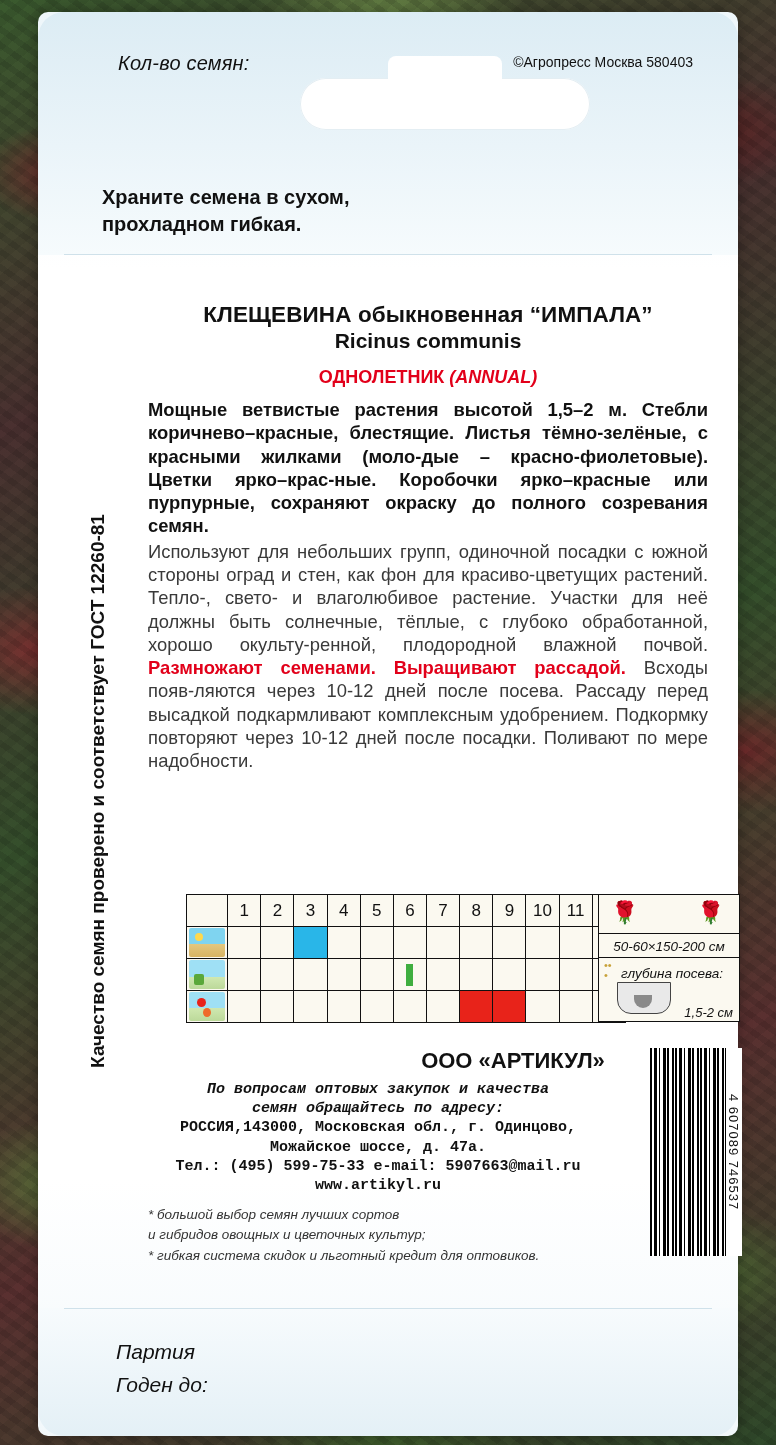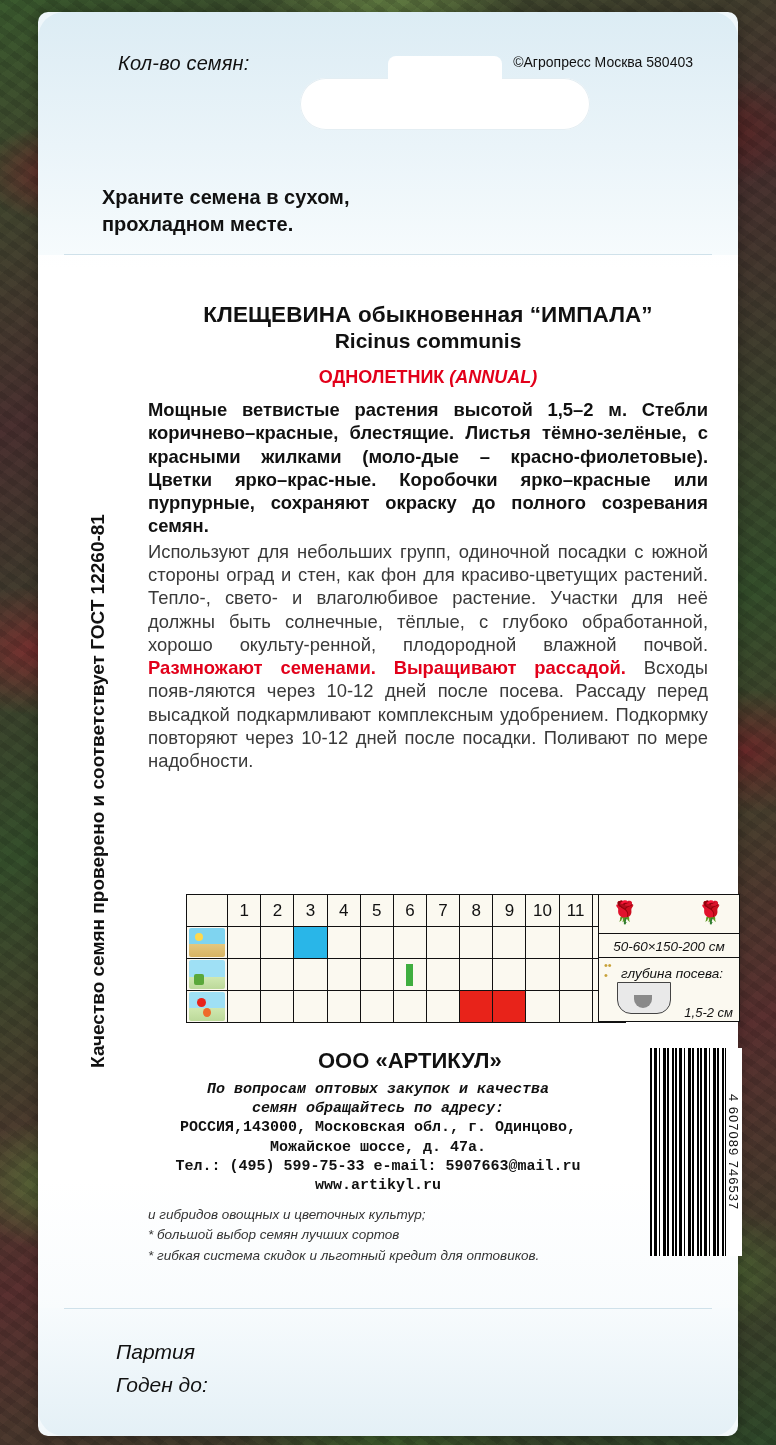--- a/index.html
+++ b/index.html
@@ -146,21 +146,21 @@
   }
   .depth-val{
     position:absolute;right:6px;top:47px;font-size:13px;font-style:italic;color:#111;
   }
 
   
   .company{
     position:absolute;left:110px;top:1036px;width:560px;
   }
   .company-name{
-    font-size:22px;font-weight:bold;color:#111;text-align:left;padding-left:170px;
+    font-size:22px;font-weight:bold;color:#111;text-align:center;padding-left:170px;
   }
   .company-lines{
     margin-top:6px;font-size:15px;color:#111;line-height:1.28;text-align:center;width:460px;font-family:Liberation Mono, monospace;
   }
   .company-lines .it{font-style:italic;font-weight:bold;}
   .company-lines .b{font-weight:bold;}
   .company-notes{
     margin-top:10px;font-size:13.5px;font-style:italic;color:#333;line-height:1.5;text-align:left;
   }
 
@@ -217,21 +217,21 @@
 
   <div class="header-band">
     <div class="hang-hole"></div>
   </div>
 
   <div class="kolvo">Кол-во семян:</div>
   <div class="copyright">©Агропресс Москва 580403</div>
 
   <div class="store-note">
     <div>Храните семена в сухом,</div>
-    <div>прохладном месте.</div>
+    <div>прохладном гибкая.</div>
   </div>
 
   <div class="gost">Качество семян проверено и соответствует ГОСТ 12260-81</div>
 
   <div class="content">
     <div class="title-ru">КЛЕЩЕВИНА обыкновенная “ИМПАЛА”</div>
     <div class="title-lat">Ricinus communis</div>
     <div class="annual">
       <span>ОДНОЛЕТНИК</span>
       <i>(ANNUAL)</i>
@@ -336,22 +336,22 @@
     <div class="company-name">ООО «АРТИКУЛ»</div>
     <div class="company-lines">
       <div class="it">По вопросам оптовых закупок и качества</div>
       <div class="it">семян обращайтесь по адресу:</div>
       <div class="b">РОССИЯ,143000, Московская обл., г. Одинцово,</div>
       <div class="b">Можайское шоссе, д. 47а.</div>
       <div class="b">Тел.: (495) 599-75-33   e-mail: 5907663@mail.ru</div>
       <div class="b">www.artikyl.ru</div>
     </div>
     <div class="company-notes">
+      <div>* большой выбор семян лучших сортов</div>
       <div>и гибридов  овощных и цветочных культур;</div>
-      <div>* большой выбор семян лучших сортов</div>
       <div>* гибкая система скидок и льготный кредит для оптовиков.</div>
     </div>
   </div>
 
   <div class="barcode">
     <div class="bars"></div>
     <div class="bars-num">4 607089 746537</div>
   </div>
 
   <div class="bottom-band">

